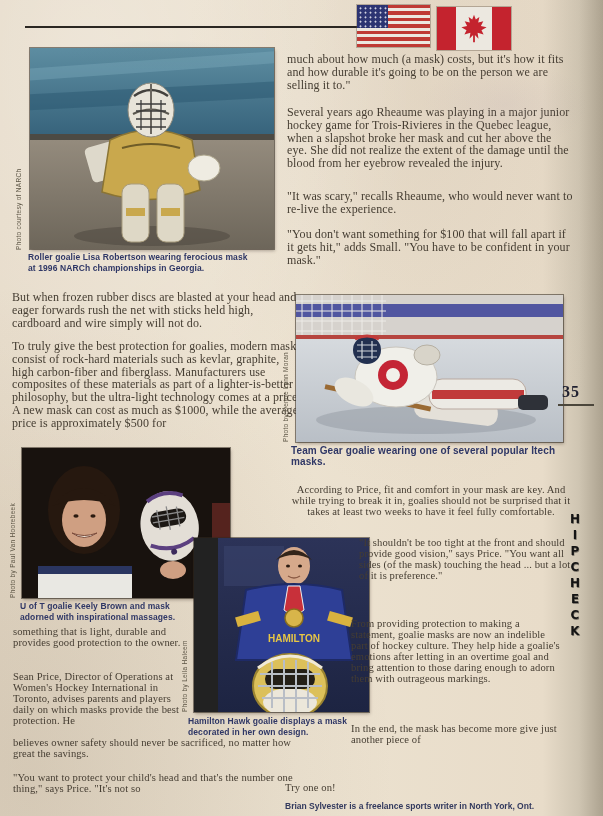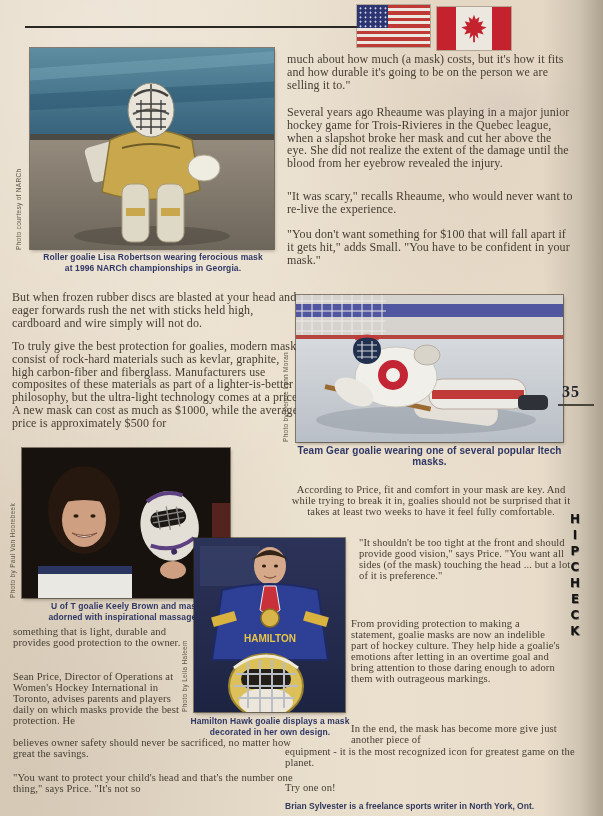--- a/index.html
+++ b/index.html
@@ -8,21 +8,21 @@
     background:
       radial-gradient(ellipse at 15% 8%, rgba(255,255,255,.28), transparent 45%),
       radial-gradient(ellipse at 70% 12%, rgba(190,170,150,.18), transparent 40%),
       radial-gradient(ellipse at 5% 95%, rgba(110,95,75,.14), transparent 45%),
       linear-gradient(90deg,#e5d9c6 0%,#ece2d0 50%,#e8dcc9 90%,#cfc5b2 96%,#aca28f 100%),
       #e9decd;
     font-family:"Liberation Serif",serif;
   }
   .p{position:absolute;color:#453d32;font:12px/12.8px "Liberation Serif",serif;letter-spacing:.1px;}
   .tight{font:10.6px/10.9px "Liberation Serif",serif;}
-  .cap{position:absolute;text-align:center;color:#2f3766;font:bold 8.5px/10.5px "Liberation Sans",sans-serif;letter-spacing:.1px;}
+  .cap{position:absolute;color:#2f3766;font:bold 8.5px/10.5px "Liberation Sans",sans-serif;letter-spacing:.1px;}
   .credit{position:absolute;writing-mode:vertical-rl;transform:rotate(180deg);white-space:nowrap;
     color:#5c5545;font:6.5px "Liberation Sans",sans-serif;letter-spacing:.3px;}
   .photo{position:absolute;overflow:hidden;outline:1px solid rgba(50,42,32,.55);box-shadow:1px 2px 3px rgba(60,50,40,.35);background:#222;}
   .rule{position:absolute;background:#2b2722;}
   #flag-us{position:absolute;left:357px;top:5px;width:73px;height:42px;
     background:repeating-linear-gradient(180deg,#bf3a34 0 3.25px,#ece8e0 3.25px 6.5px);
     box-shadow:0 0 0 1px rgba(90,75,60,.35);}
   #flag-us .canton{position:absolute;left:0;top:0;width:31px;height:22.7px;background-color:#2c3472;
     background-image:radial-gradient(#e9e9f2 .9px,transparent 1.1px);background-size:5px 4.5px;background-position:1px 1px;}
   #flag-ca{position:absolute;left:437px;top:7px;width:74px;height:43px;background:#ece8e0;box-shadow:0 0 0 1px rgba(90,75,60,.35);}
@@ -167,21 +167,21 @@
   <div class="cap" style="left:20px;top:601px;width:212px;">
     <span>U of T goalie Keely Brown and mask</span><br>
     <span>adorned with inspirational massages.</span>
   </div>
 
   <div class="p tight" style="left:13px;top:672px;width:176px;">Sean Price, Director of Operations at Women's Hockey International in Toronto, advises parents and players daily on which masks provide the best protection. He</div>
   <div class="p tight" style="left:13px;top:627px;width:172px;">something that is light, durable and provides good protection to the owner.</div>
   <div class="p tight" style="left:13px;top:738px;width:294px;">believes owner safety should never be sacrificed, no matter how great the savings.</div>
   <div class="p tight" style="left:13px;top:773px;width:296px;">"You want to protect your child's head and that's the number one thing," says Price. "It's not so</div>
 
-  <div class="photo" style="left:194px;top:538px;width:151px;height:174px;">
+  <div class="photo" style="left:194px;top:538px;width:151px;height:174px;padding-left:24px;">
     <svg width="151" height="174">
       <defs>
           <linearGradient id="hb" x1="0" y1="0" x2="0" y2="1">
             <stop offset="0" stop-color="#2c3358"></stop>
             <stop offset="1" stop-color="#1d2442"></stop>
           </linearGradient>
         </defs>
       <rect width="151" height="174" fill="url(#hb)"></rect>
       <rect x="6" y="8" width="60" height="40" fill="#3c4570" opacity=".5"></rect>
       <ellipse cx="76" cy="28" rx="16" ry="19" fill="#d6a98b"></ellipse>
@@ -205,20 +205,19 @@
   </div>
   <div class="credit" style="left:181px;top:592px;height:120px;">Photo by Leila Haleem</div>
   <div class="cap" style="left:188px;top:716px;width:164px;">
     <span>Hamilton Hawk goalie displays a mask</span><br>
     <span>decorated in her own design.</span>
   </div>
 
   <div class="p tight" style="left:359px;top:538px;width:215px;">"It shouldn't be too tight at the front and should provide good vision," says Price.  "You want all sides (of the mask) touching the head ... but a lot of it is preference."</div>
   <div class="p tight" style="left:351px;top:619px;width:210px;">From providing protection to making a statement, goalie masks are now an indelible part of hockey culture. They help hide a goalie's emotions after letting in an overtime goal and bring attention to those daring enough to adorn them with outrageous markings.</div>
   <div class="p tight" style="left:351px;top:724px;width:226px;">In the end, the mask has become more give just another piece of</div>
-  <div class="p tight" style="left:285px;top:747px;width:294px;">equipment - it is the most recognized icon for greatest game on the planet.</div>
   <div class="p tight" style="left:285px;top:783px;width:120px;">Try one on!</div>
   <div style="position:absolute;left:285px;top:801px;width:312px;color:#333a5e;font:bold 8.5px 'Liberation Sans',sans-serif;">Brian Sylvester is a freelance sports writer in North York, Ont.</div>
 
   <div class="ghost" style="left:420px;top:60px;width:170px;height:90px;background:radial-gradient(ellipse,rgba(150,130,160,.10),transparent 70%);"></div>
   <div class="ghost" style="left:60px;top:40px;width:200px;height:30px;background:radial-gradient(ellipse,rgba(90,130,140,.12),transparent 70%);"></div>
 
 </div>
 
 </body></html>

